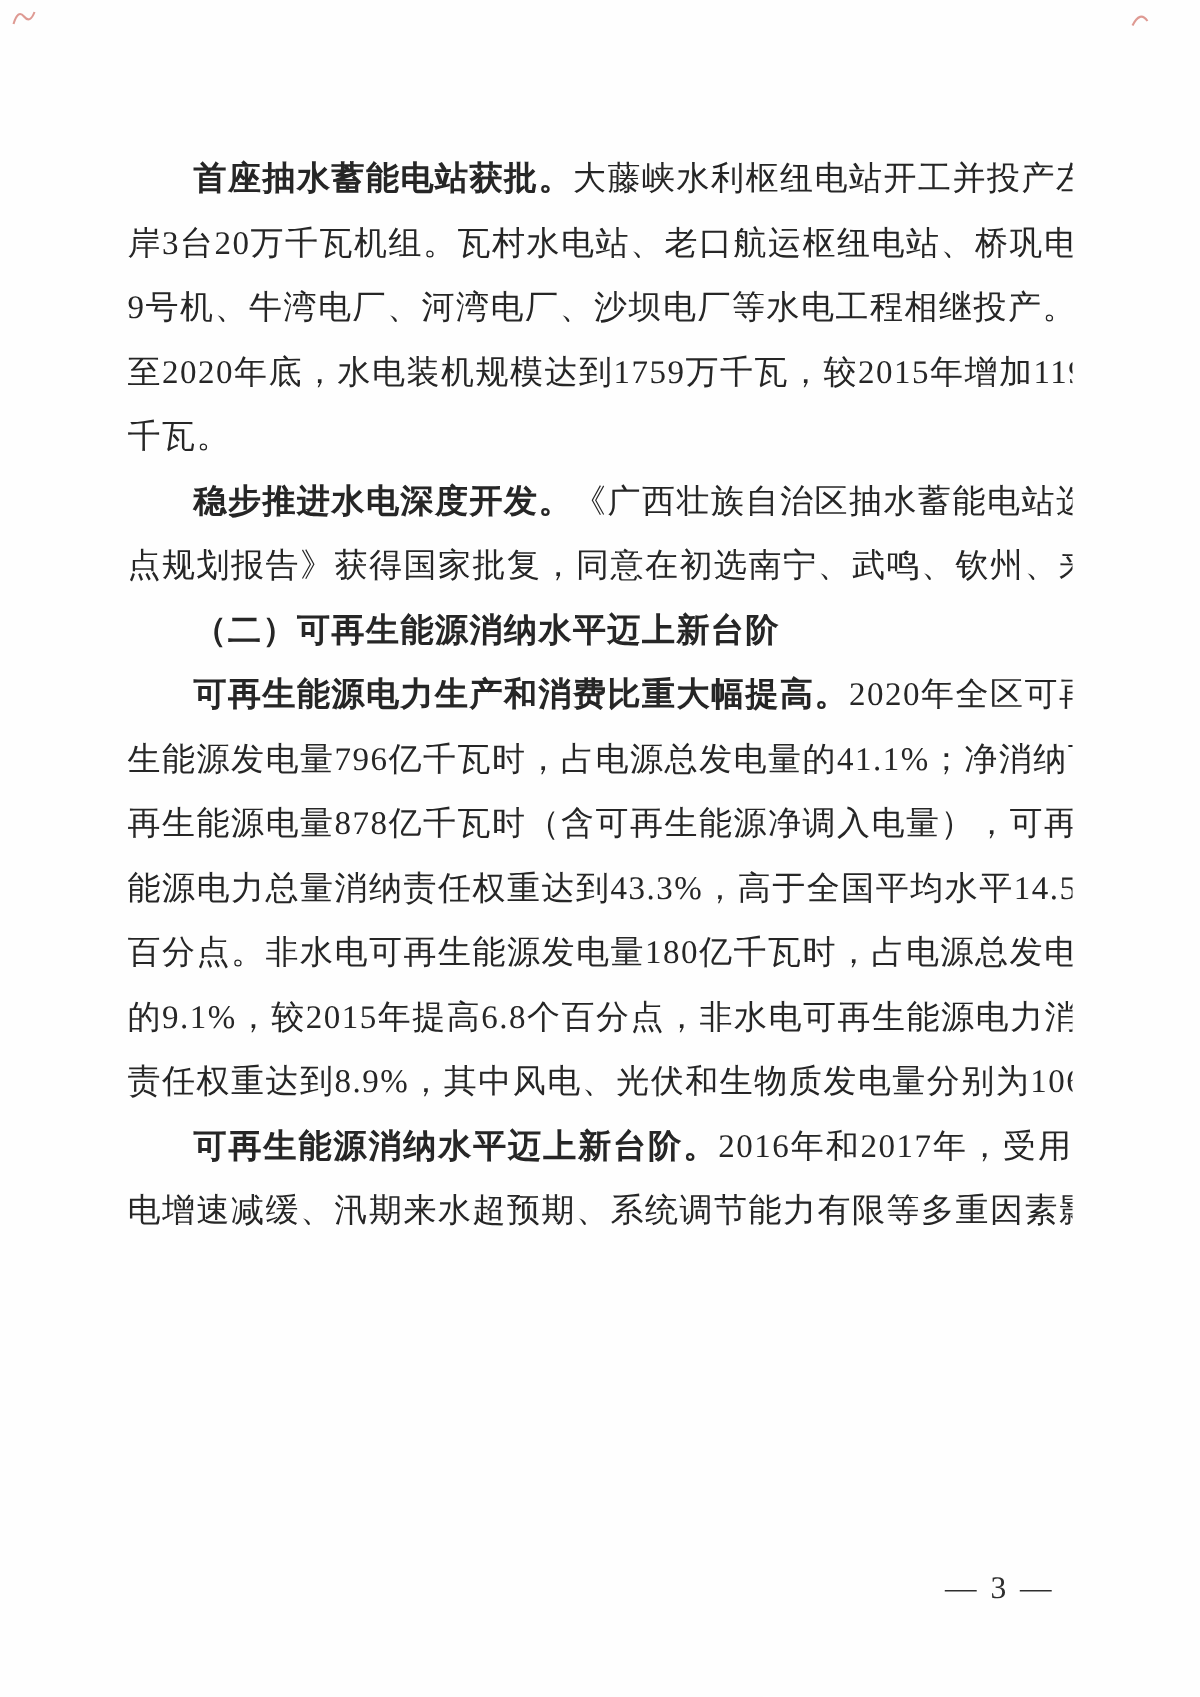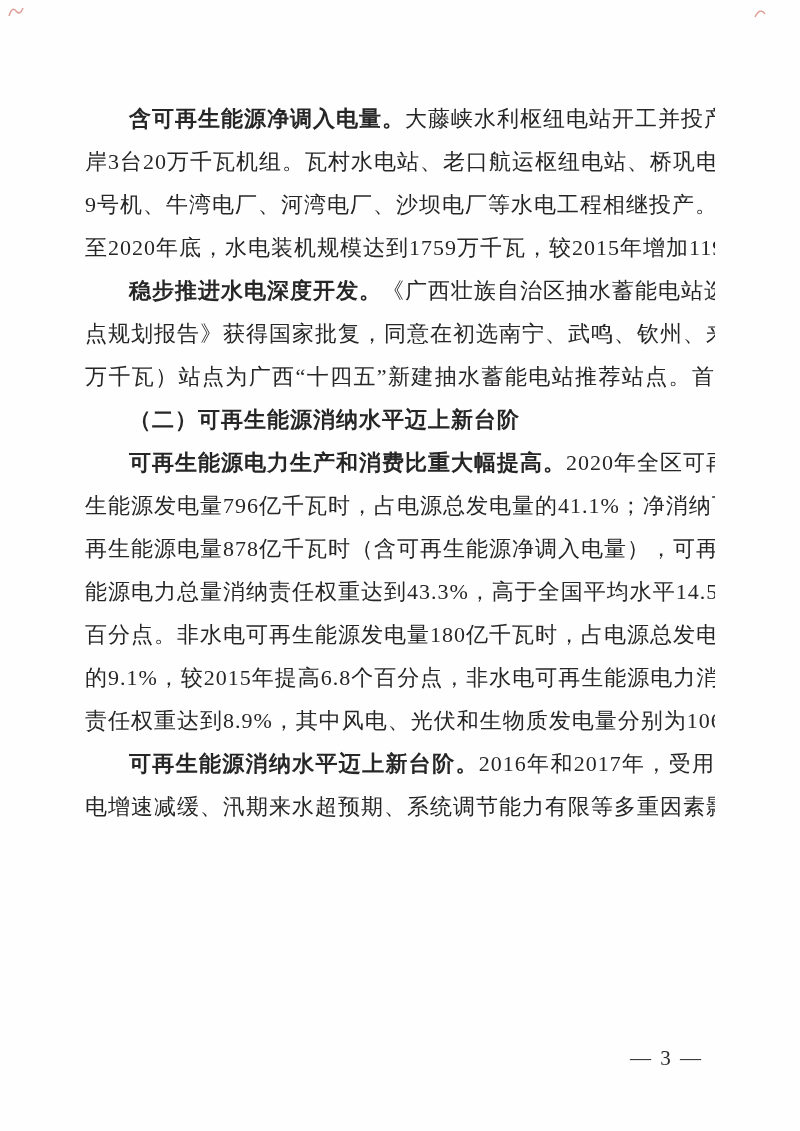--- a/index.html
+++ b/index.html
@@ -42,30 +42,30 @@
   <svg class="mark tl" width="20" height="18" viewBox="0 0 20 18">
     <path d="M3 13 Q6 3 10 8 T17 5" fill="none" stroke="#c0392b" stroke-width="1.4"></path>
   </svg>
   <svg class="mark tr" width="16" height="16" viewBox="0 0 16 16">
     <path d="M3 12 Q8 2 13 9" fill="none" stroke="#c0392b" stroke-width="1.4"></path>
   </svg>
 
   <div class="doc">
 
     <div class="para">
-      <div class="line first"><span class="lead">含可再生能源净调入电量。</span><span>大藤峡水利枢纽电站开工并投产左</span></div>
+      <div class="line first"><span class="lead">首座抽水蓄能电站获批。</span><span>大藤峡水利枢纽电站开工并投产左</span></div>
       <div class="line">岸3台20万千瓦机组。瓦村水电站、老口航运枢纽电站、桥巩电厂</div>
       <div class="line">9号机、牛湾电厂、河湾电厂、沙坝电厂等水电工程相继投产。截</div>
       <div class="line">至2020年底，水电装机规模达到1759万千瓦，较2015年增加119万</div>
+      <div class="line last">千瓦。</div>
     </div>
 
     <div class="para">
       <div class="line first"><span class="lead">稳步推进水电深度开发。</span><span>《广西壮族自治区抽水蓄能电站选</span></div>
       <div class="line">点规划报告》获得国家批复，同意在初选南宁、武鸣、钦州、来</div>
-      <div class="line">万千瓦）站点为广西“十四五”新建抽水蓄能电站推荐站点。首</div>
     </div>
 
     <div class="heading">（二）可再生能源消纳水平迈上新台阶</div>
 
     <div class="para">
       <div class="line first"><span class="lead">可再生能源电力生产和消费比重大幅提高。</span><span>2020年全区可再</span></div>
       <div class="line">生能源发电量796亿千瓦时，占电源总发电量的41.1%；净消纳可</div>
       <div class="line">再生能源电量878亿千瓦时（含可再生能源净调入电量），可再生</div>
       <div class="line">能源电力总量消纳责任权重达到43.3%，高于全国平均水平14.5个</div>
       <div class="line">百分点。非水电可再生能源发电量180亿千瓦时，占电源总发电量</div>

